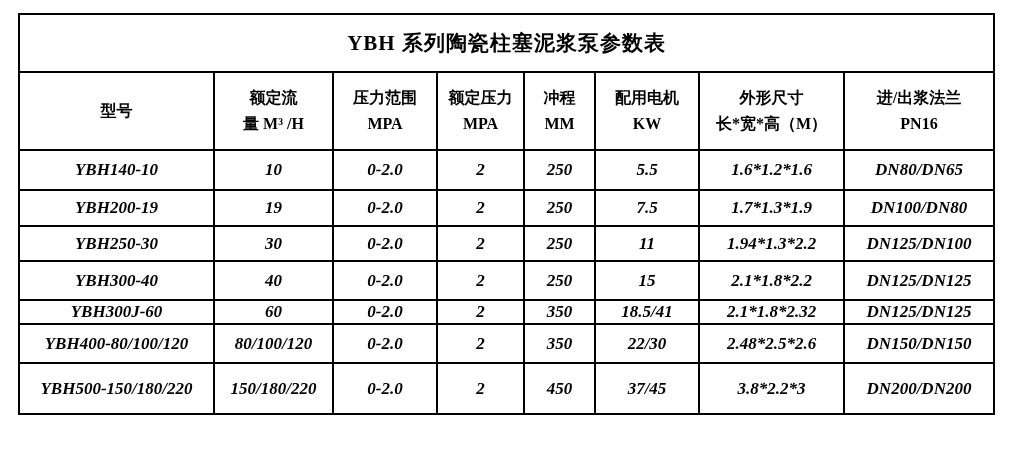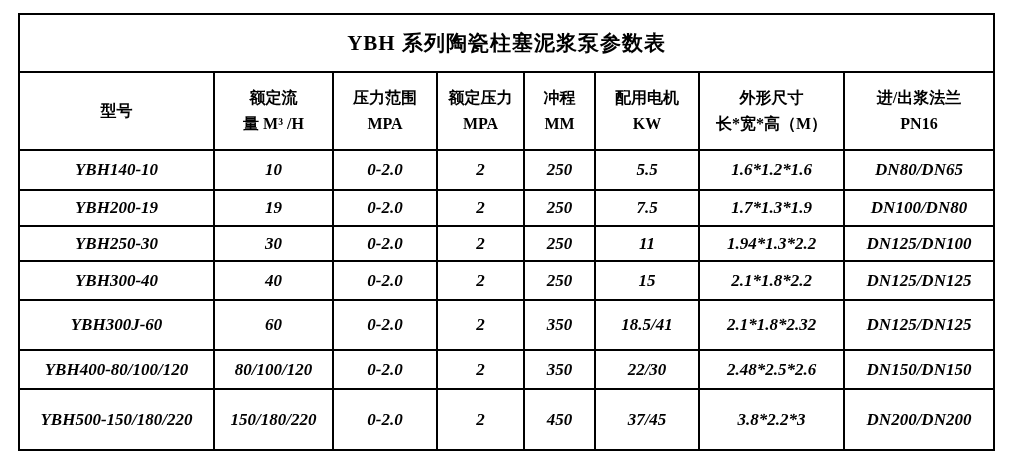--- a/index.html
+++ b/index.html
@@ -55,23 +55,23 @@
   col.c3 { width: 87px; }
   col.c4 { width: 71px; }
   col.c5 { width: 104px; }
   col.c6 { width: 145px; }
   col.c7 { width: 150px; }
   
   tbody tr.row-0 { height: 40px; }
   tbody tr.row-1 { height: 36px; }
   tbody tr.row-2 { height: 35px; padding-left: 31px; }
   tbody tr.row-3 { height: 39px; }
-  tbody tr.row-4 { height: 50px; }
+  tbody tr.row-4 { height: 24px; }
   tbody tr.row-5 { height: 39px; }
-  tbody tr.row-6 { height: 61px; }
+  tbody tr.row-6 { height: 51px; }
 </style>
 </head>
 <body>
 
 <div class="table-wrap">
   <table class="spec-table">
     <colgroup>
       <col class="c0">
         <col class="c1">
         <col class="c2">

